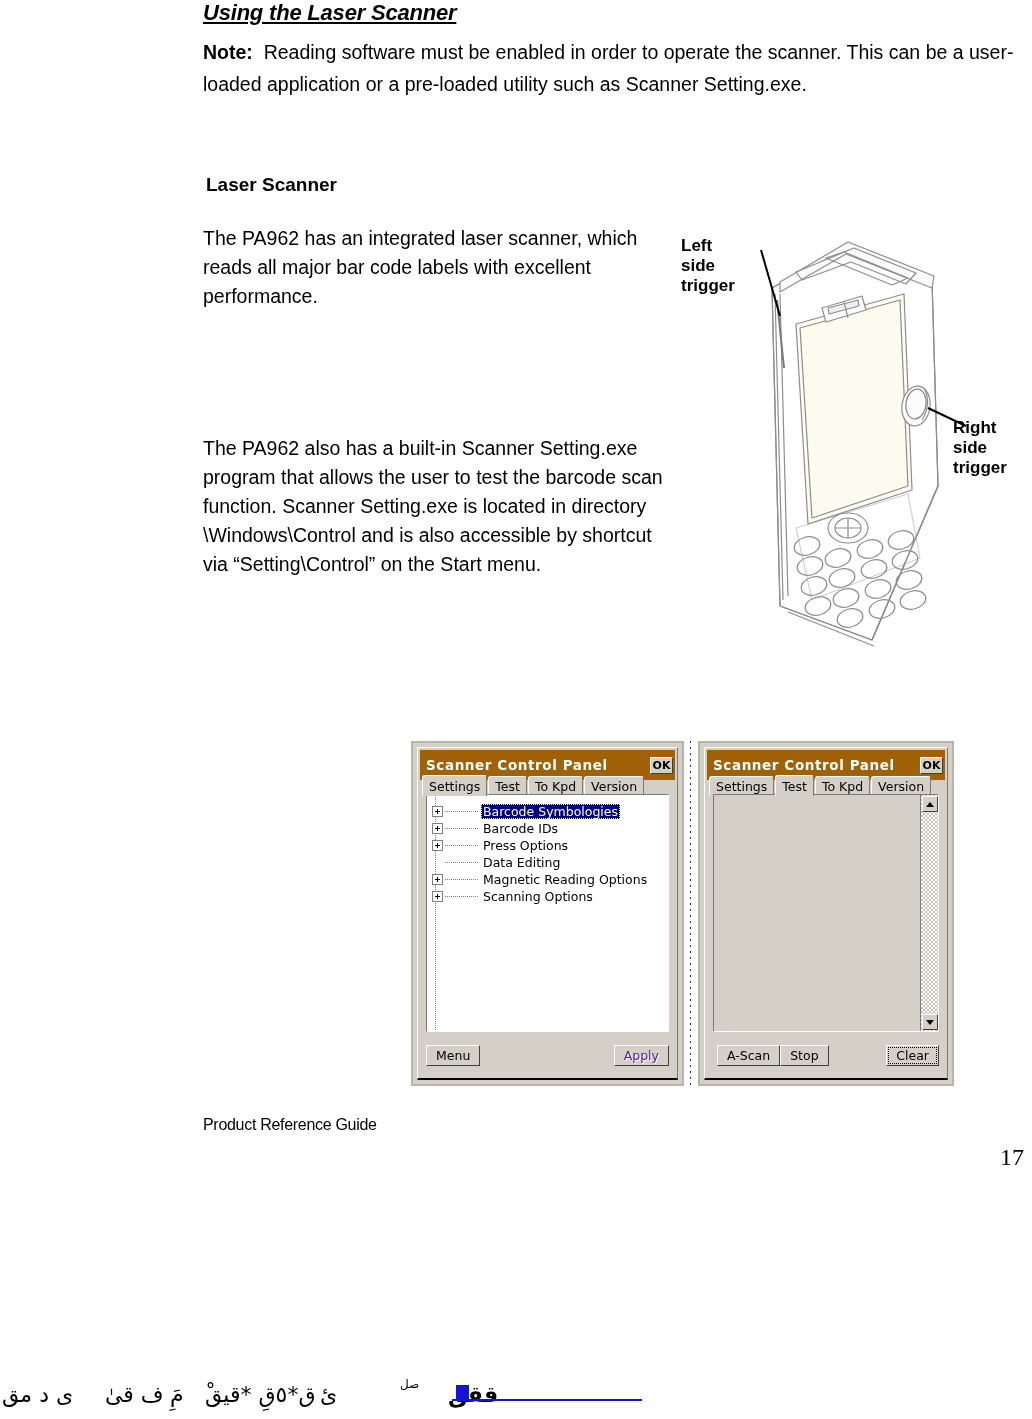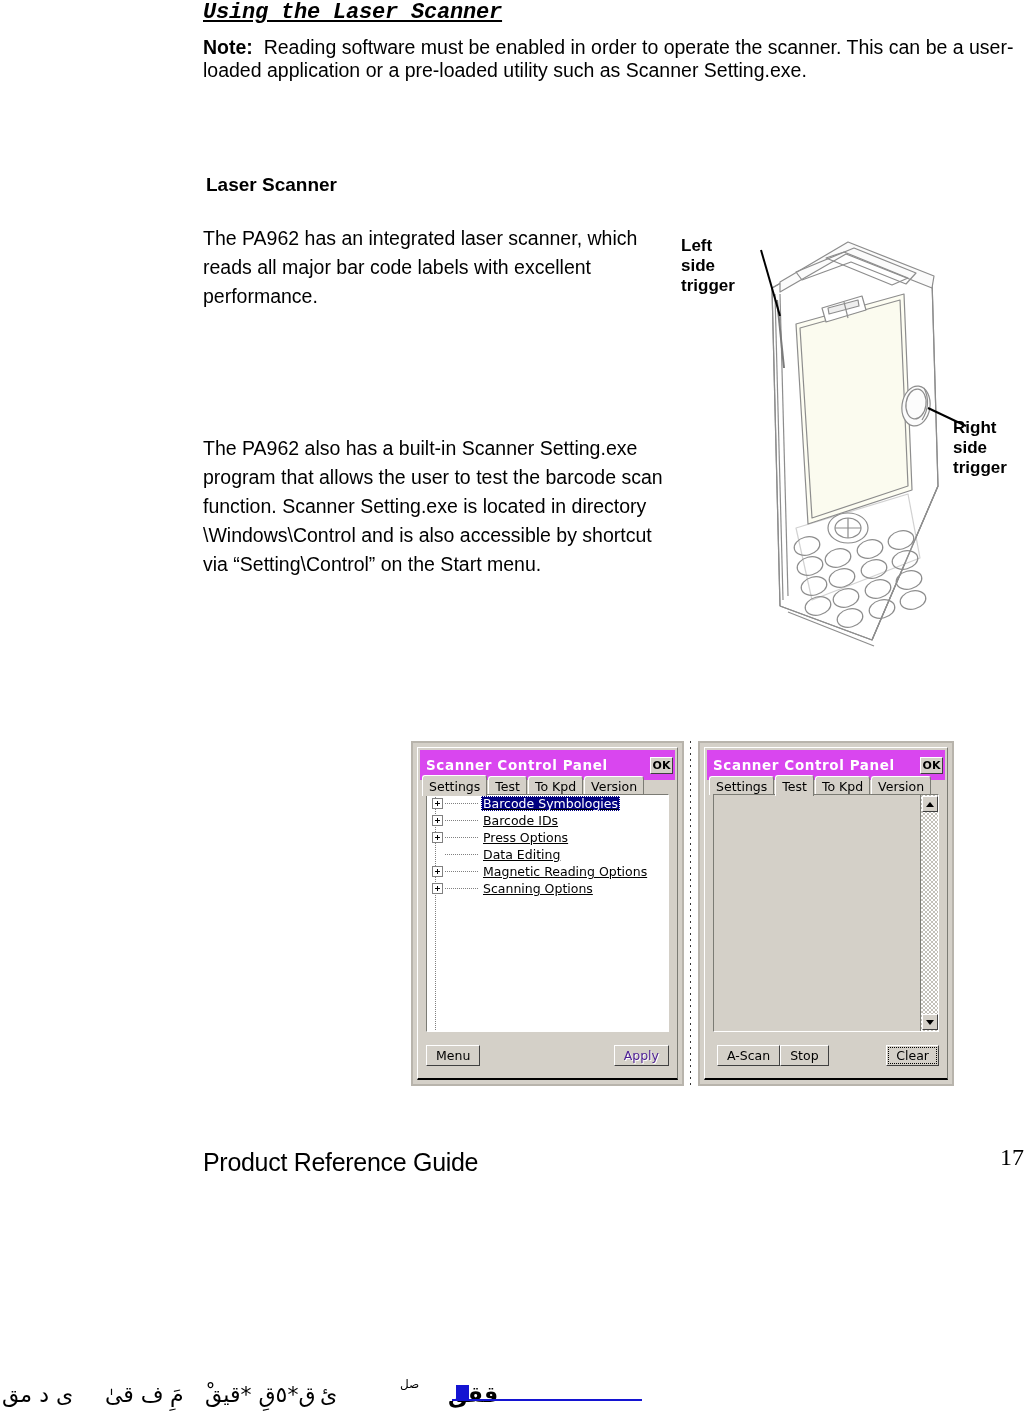--- a/index.html
+++ b/index.html
@@ -27,30 +27,29 @@
   .h1 {
     position: absolute;
     left: 203px;
     top: 0px;
     font-size: 22px;
     font-weight: bold;
     font-style: italic;
     text-decoration: underline;
     letter-spacing: -0.2px;
     white-space: nowrap;
-    font-family: Liberation Mono, monospace;
   }
 
   .note {
     position: absolute;
     left: 203px;
     top: 36px;
     width: 818px;
     font-size: 19.5px;
-    line-height: 23px;
+    line-height: 32px;
     text-align: left;
   }
   .note b { font-weight: bold; }
 
   .h2 {
     position: absolute;
     left: 206px;
     top: 174px;
     font-size: 19px;
     font-weight: bold;
@@ -107,21 +106,21 @@
     border-top: 1px solid #ffffff;
     border-right: 1px solid #7b7b74;
     border-bottom: 2px solid #000000;
     box-sizing: border-box;
   }
 
   .titlebar {
     position: absolute;
     left: 2px; top: 2px; right: 2px;
     height: 30px;
-    background: #d946ef;
+    background: #a16207;
     display: flex;
     align-items: center;
     justify-content: space-between;
     padding: 0 2px 0 6px;
     box-sizing: border-box;
   }
   .titlebar-text {
     color: #ffffff;
     font-size: 13.5px;
     font-weight: bold;
@@ -189,21 +188,21 @@
     border-top: 1px solid #7b7b74;
     border-right: 1px solid #ffffff;
     border-bottom: 1px solid #ffffff;
     box-sizing: border-box;
     overflow: hidden;
   }
   .client-white { background: #ffffff; }
   .client-grey  { background: #d4d0c8; }
 
   
-  .tree { padding: 0 0 0 2px; text-decoration: underline; }
+  .tree { padding: 8px 0 0 2px; }
   .tree-row {
     display: flex;
     align-items: center;
     height: 17px;
     font-size: 12.5px;
     color: #000000;
     position: relative;
   }
   .tree-plus {
     width: 11px;
@@ -333,22 +332,22 @@
     width: 1px;
     height: 345px;
     background-image: linear-gradient(to bottom, #333333 2px, transparent 2px);
     background-size: 1px 6px;
   }
 
   
   .footer-text {
     position: absolute;
     left: 203px;
-    top: 1148px;
-    font-size: 25px;
+    top: 1116px;
+    font-size: 16px;
     letter-spacing: -0.3px;
     white-space: nowrap;
   }
   .footer-page {
     position: absolute;
     right: 8px;
     top: 1144px;
     font-size: 24px;
     font-family: "Liberation Serif", serif;
     white-space: nowrap;

